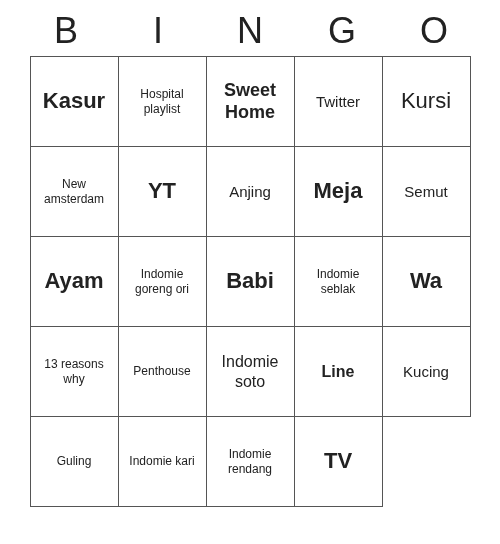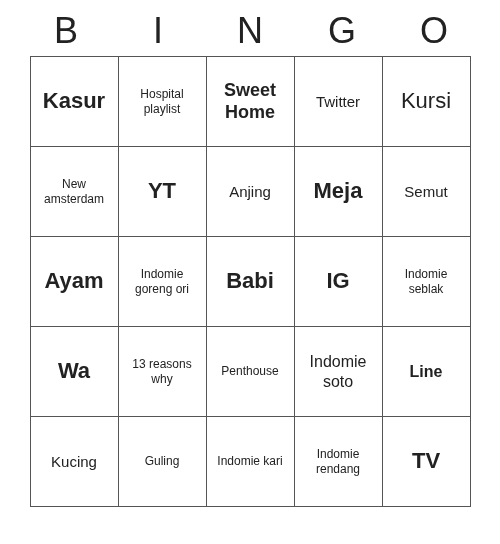--- a/index.html
+++ b/index.html
@@ -69,21 +69,20 @@
     <div class="bingo-cell" style="font-size: 15px;">Twitter</div>
     <div class="bingo-cell" style="font-size: 22px; font-weight: normal;">Kursi</div>
     <div class="bingo-cell" style="font-size: 12px;">New amsterdam</div>
     <div class="bingo-cell" style="font-size: 22px; font-weight: bold;">YT</div>
     <div class="bingo-cell" style="font-size: 15px;">Anjing</div>
     <div class="bingo-cell" style="font-size: 22px; font-weight: bold;">Meja</div>
     <div class="bingo-cell" style="font-size: 15px;">Semut</div>
     <div class="bingo-cell" style="font-size: 22px; font-weight: bold;">Ayam</div>
     <div class="bingo-cell" style="font-size: 12px;">Indomie goreng ori</div>
     <div class="bingo-cell" style="font-size: 22px; font-weight: bold;">Babi</div>
-    <div class="bingo-cell" style="font-size: 22px; font-weight: bold;">IG</div>
     <div class="bingo-cell" style="font-size: 12px;">Indomie seblak</div>
     <div class="bingo-cell" style="font-size: 22px; font-weight: bold;">Wa</div>
     <div class="bingo-cell" style="font-size: 12px;">13 reasons why</div>
     <div class="bingo-cell" style="font-size: 12px;">Penthouse</div>
     <div class="bingo-cell" style="font-size: 16px;">Indomie soto</div>
     <div class="bingo-cell" style="font-size: 16px; font-weight: bold;">Line</div>
     <div class="bingo-cell" style="font-size: 15px;">Kucing</div>
     <div class="bingo-cell" style="font-size: 12px;">Guling</div>
     <div class="bingo-cell" style="font-size: 12px;">Indomie kari</div>
     <div class="bingo-cell" style="font-size: 12px;">Indomie rendang</div>

